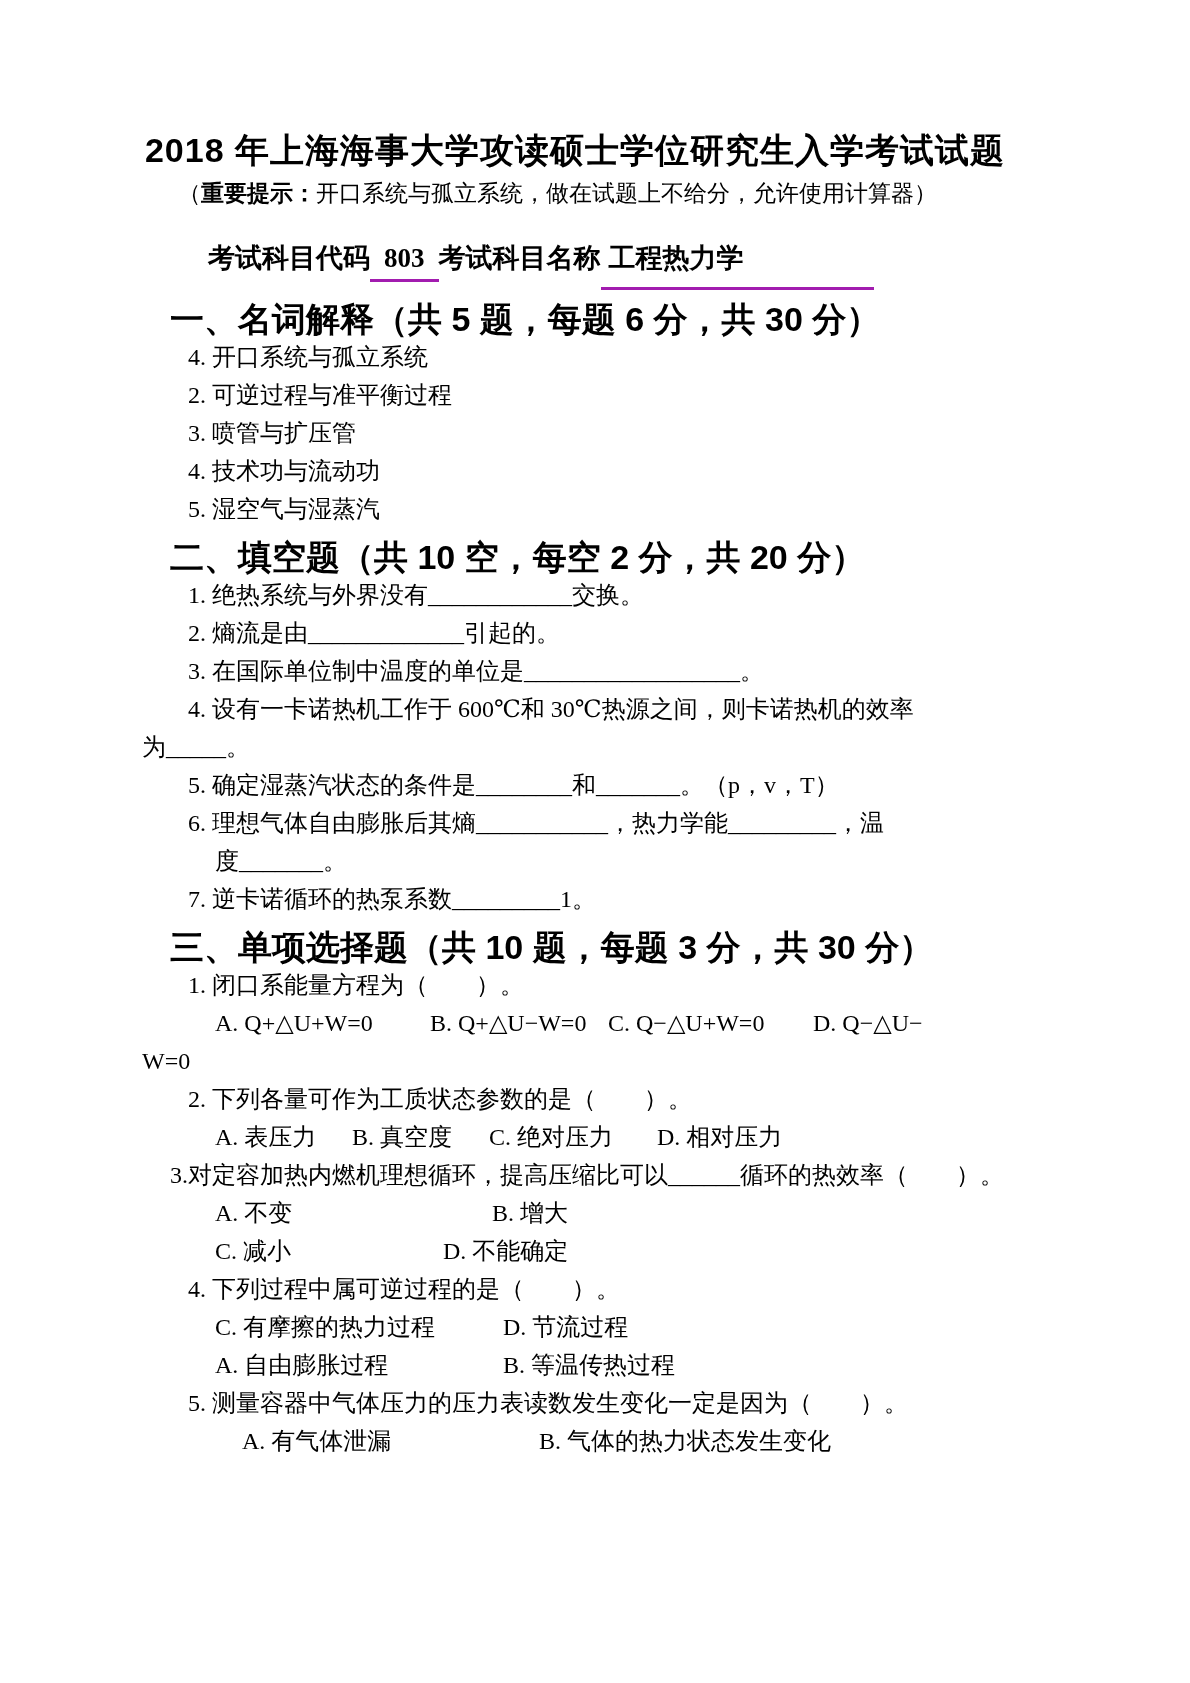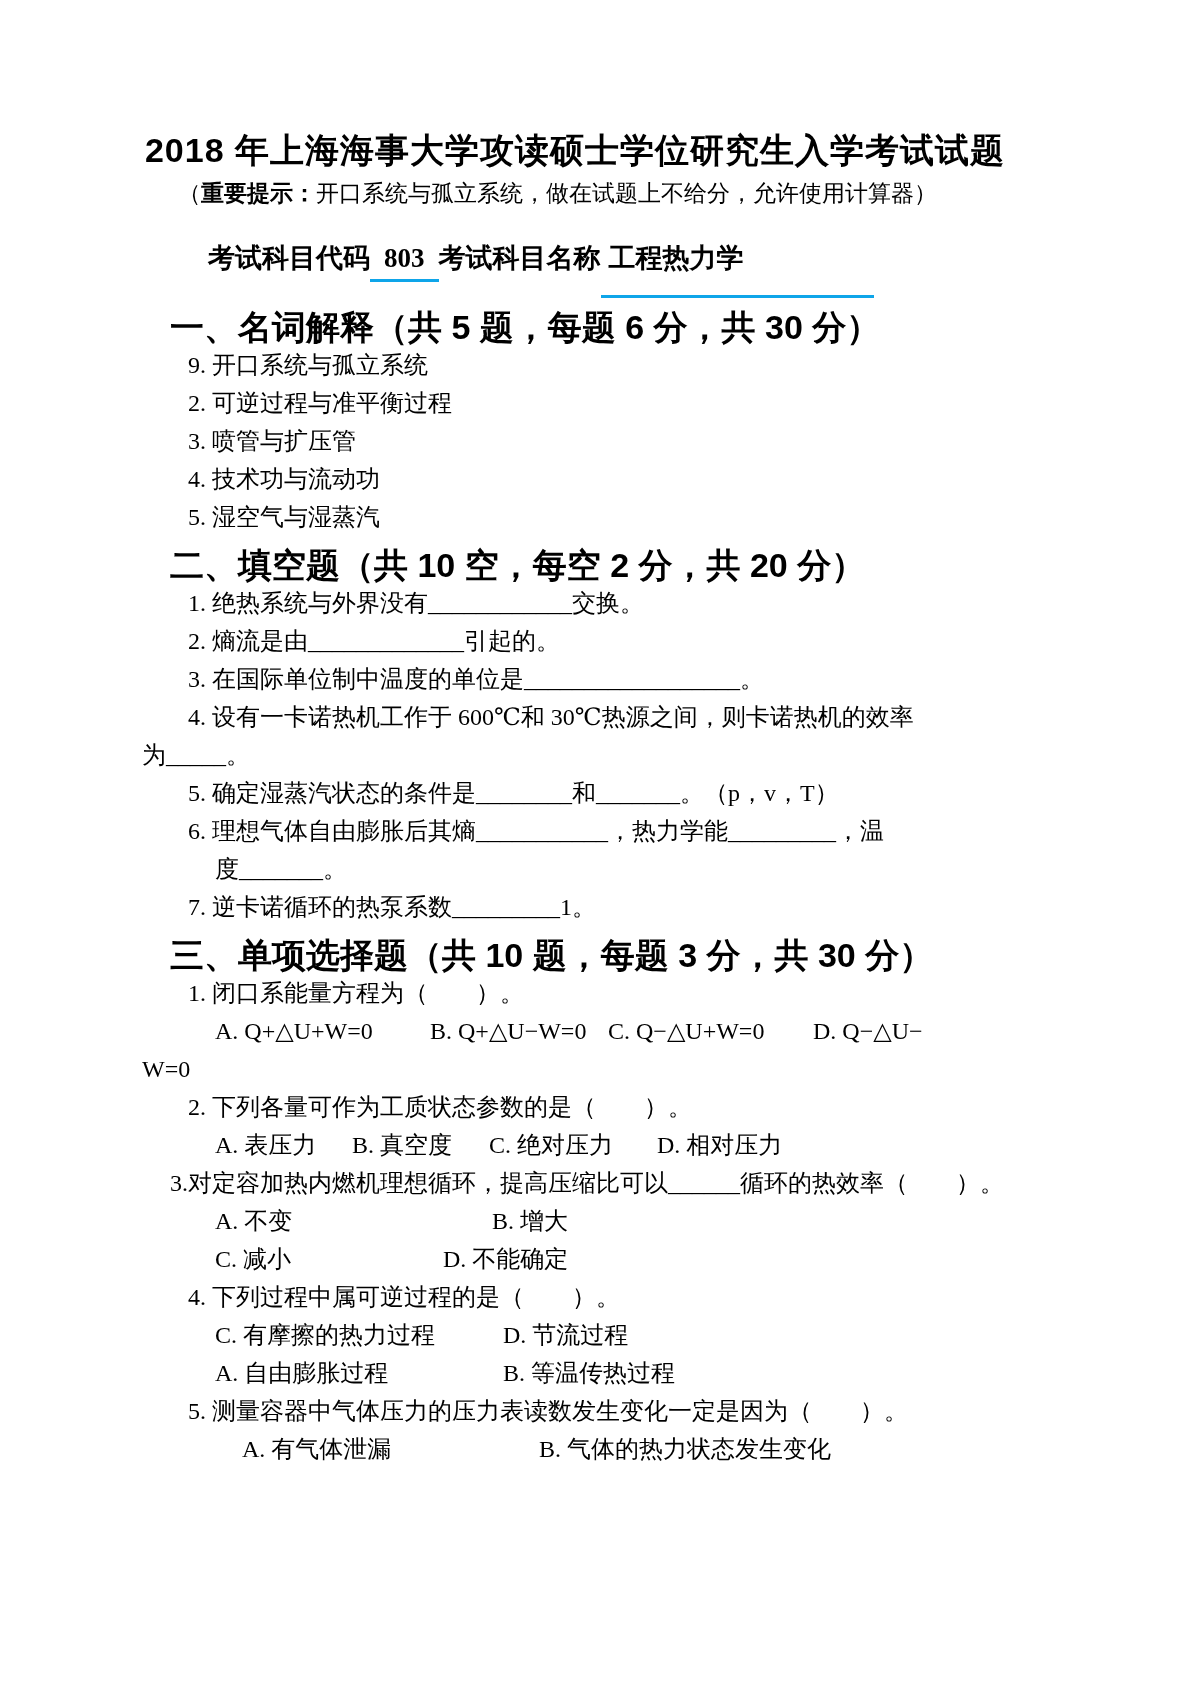--- a/index.html
+++ b/index.html
@@ -33,23 +33,23 @@
   .notice b { font-family: "Liberation Sans", "DejaVu Sans", sans-serif; }
 
   .subject {
     margin-top: 26px;
     margin-left: 38px;
     font-weight: bold;
     font-size: 27px;
     line-height: 42px;
     white-space: nowrap;
   }
-  .uline { border-bottom: 3px solid #0ea5e9; display: inline-block; }
+  .uline { border-bottom: 3px solid #a21caf; display: inline-block; }
   .uline.code { padding: 0 14px; }
-  .uline.name { padding: 0 130px 16px 8px; }
+  .uline.name { padding: 0 130px 8px 8px; }
 
   h2.sec {
     font-family: "Liberation Sans", "DejaVu Sans", sans-serif;
     font-weight: bold;
     font-size: 34px;
     line-height: 38px;
     margin-top: 10px;
     white-space: nowrap;
   }
   .line {
@@ -71,21 +71,21 @@
 
 <div class="page">
 
   <h1 class="title">2018 年上海海事大学攻读硕士学位研究生入学考试试题</h1>
 
   <div class="notice"><span>（</span><b>重要提示：</b><span>开口系统与孤立系统，做在试题上不给分，允许使用计算器）</span></div>
 
   <div class="subject"><span>考试科目代码</span><span class="uline code">803</span><span>考试科目名称</span><span class="uline name">工程热力学</span></div>
 
   <h2 class="sec">一、名词解释（共 5 题，每题 6 分，共 30 分）</h2>
-  <div class="line ind">9. 开口系统与孤立系统</div>
+  <div class="line ind">4. 开口系统与孤立系统</div>
   <div class="line ind">2. 可逆过程与准平衡过程</div>
   <div class="line ind">3. 喷管与扩压管</div>
   <div class="line ind">4. 技术功与流动功</div>
   <div class="line ind">5.  湿空气与湿蒸汽</div>
 
   <h2 class="sec">二、填空题（共 10 空，每空 2 分，共 20 分）</h2>
   <div class="line ind">1. 绝热系统与外界没有____________交换。</div>
   <div class="line ind">2. 熵流是由_____________引起的。</div>
   <div class="line ind">3.  在国际单位制中温度的单位是__________________。</div>
   <div class="line ind">4.  设有一卡诺热机工作于 600℃和 30℃热源之间，则卡诺热机的效率</div>

